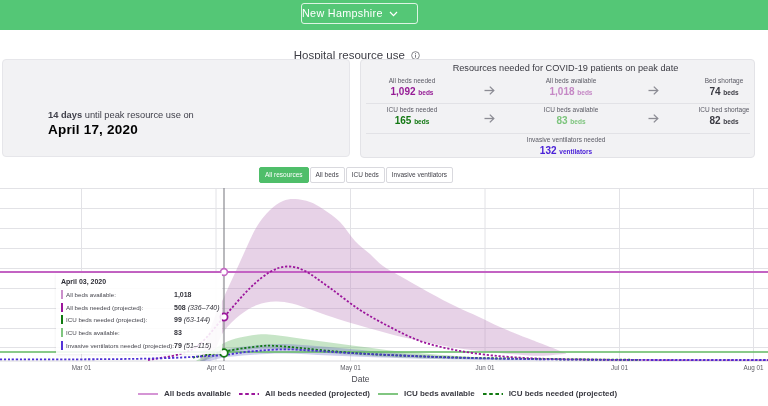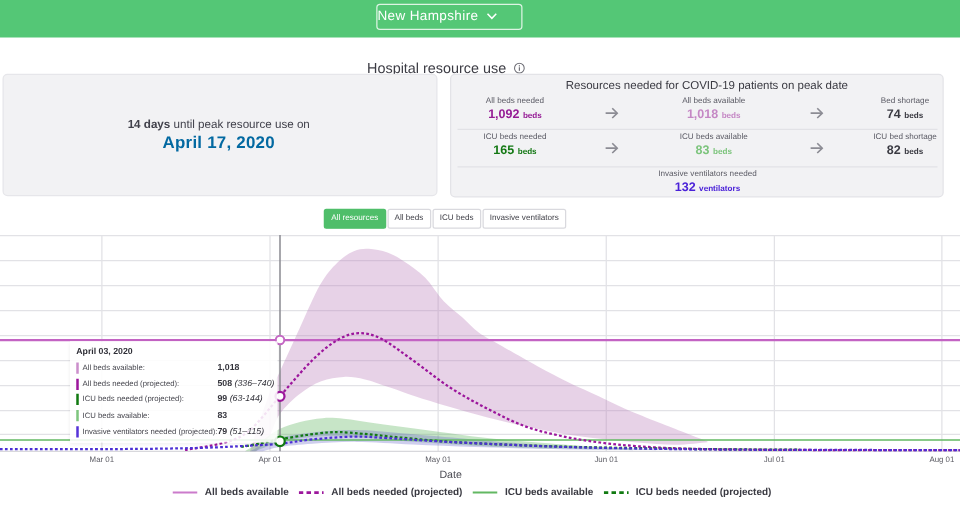--- a/index.html
+++ b/index.html
@@ -1,22 +1,22 @@
 <!DOCTYPE html>
 <html><head><meta charset="utf-8">
 <style>
 * { margin:0; padding:0; box-sizing:border-box; }
 html,body { width:768px; height:406px; background:#fff; font-family:"Liberation Sans", sans-serif; overflow:hidden; position:relative; }
 .abs { position:absolute; }
 #topbar { left:0; top:0; width:768px; height:30px; background:#54c776; }
 #statebtn { left:301px; top:3px; width:117px; height:21px; border:1px solid rgba(255,255,255,.8); border-radius:3px; color:#fff; font-size:10.8px; text-align:left; line-height:19px; letter-spacing:.3px; }
 #pagetitle { left:0; top:37px; width:714px; text-align:center; font-size:11.5px; color:#3c3c44;margin-top:12px; }
 #lpanel { left:2px; top:59px; width:348px; height:98px; background:#f2f2f4; border:1px solid #e6e6ea; border-radius:4px; }
-#lptext { left:2px; top:94px; width:300px; text-align:center; color:#41414b; font-size:9.3px;padding-left:46px; }
-#lptext .big { font-size:13.5px; font-weight:bold; color:#0369a1; margin-top:2px; letter-spacing:.2px; }
+#lptext { left:2px; top:110px; width:300px; color:#41414b; font-size:9.3px;padding-left:46px; }
+#lptext .big { font-size:13.5px; font-weight:bold; color:#000000; margin-top:2px; letter-spacing:.2px; }
 #rpanel { left:360px; top:59px; width:395px; height:99px; background:#f2f2f4; border:1px solid #e3e3e7; border-radius:4px; }
 .rtitle { left:368px; top:63px; font-size:9.2px; width:395px; text-align:center; color:#3a3a42; }
 .cell { position:absolute; width:120px; text-align:center; }
 .cell .lab { font-size:6.5px; color:#5a5a64; }
 .cell .val { font-size:10px; font-weight:bold; margin-top:2px; }
 .cell .val .unit { font-size:6.5px; }
 .sep { position:absolute; left:366px; width:384px; height:1px; background:#e2e2e6; }
 #tabs { left:259px; top:167px; height:16px; display:flex; }
 .tab { height:16px; border:1px solid #d9d9de; background:#fff; color:#3f3f47; font-size:6.5px; line-height:14px; padding:0 5px; border-radius:2px; margin-right:1px; white-space:nowrap; }
 .tab.act { background:#4fbe6a; border-color:#4fbe6a; color:#fff; }

